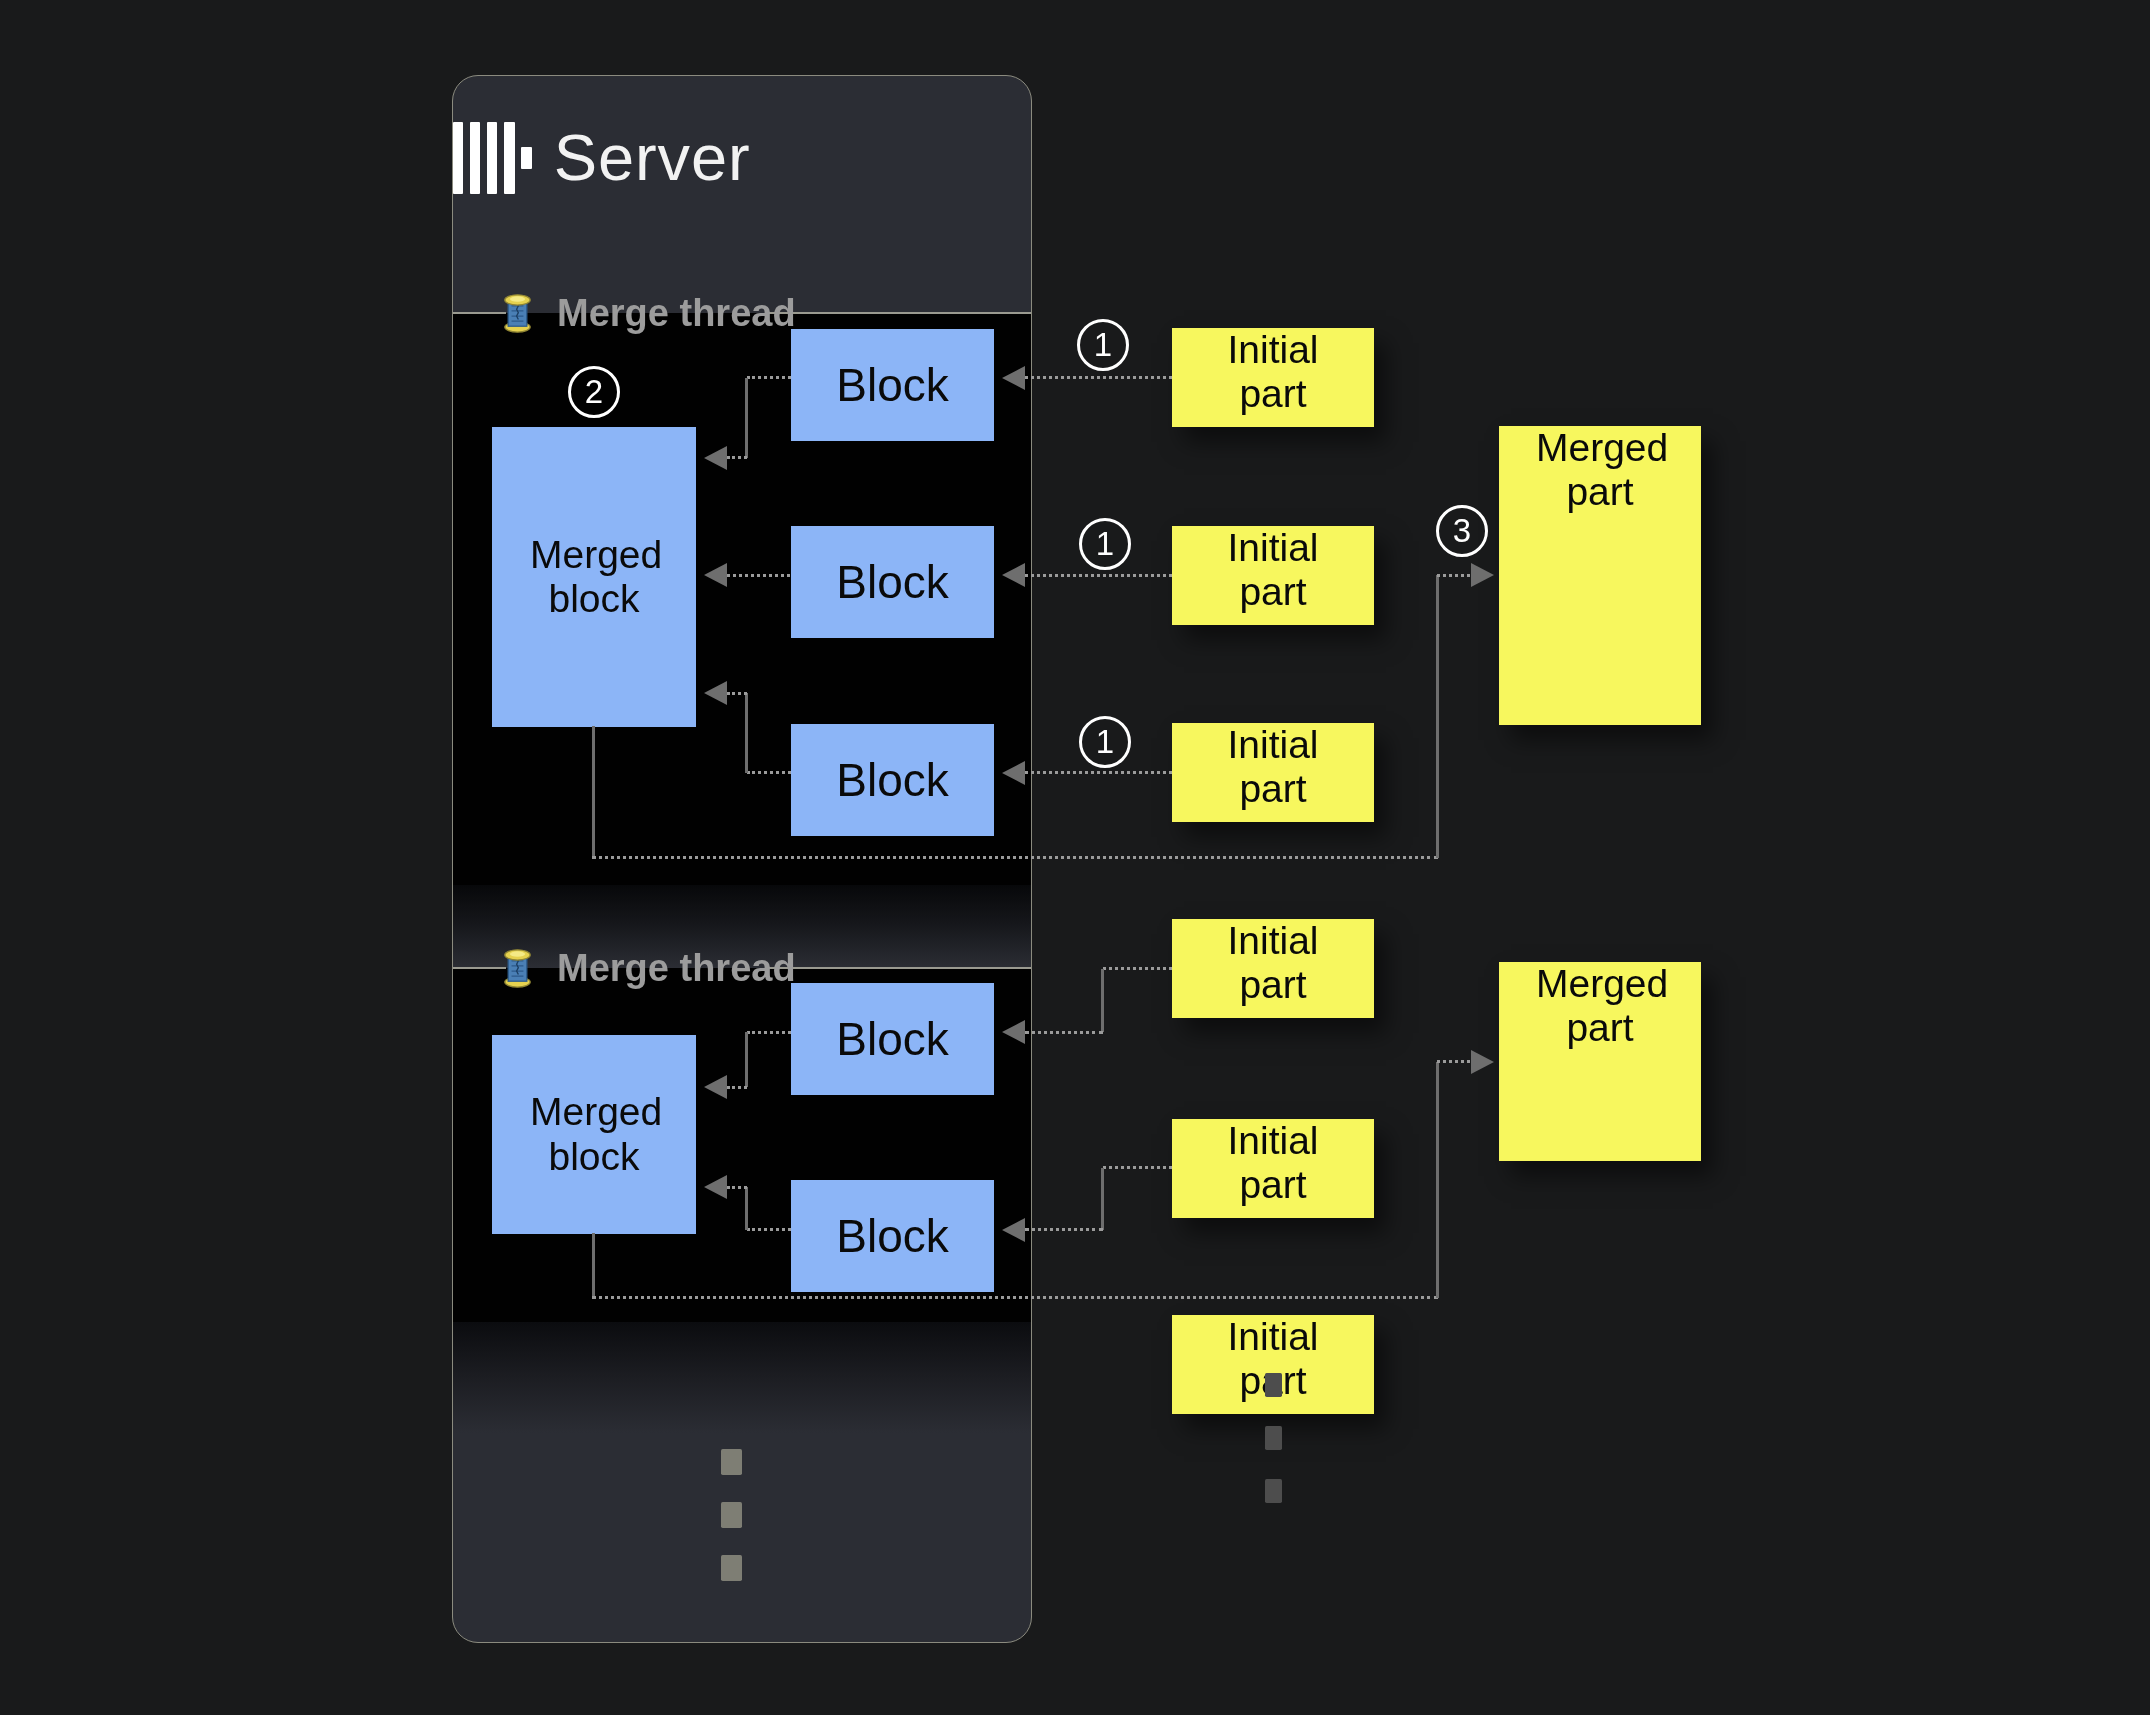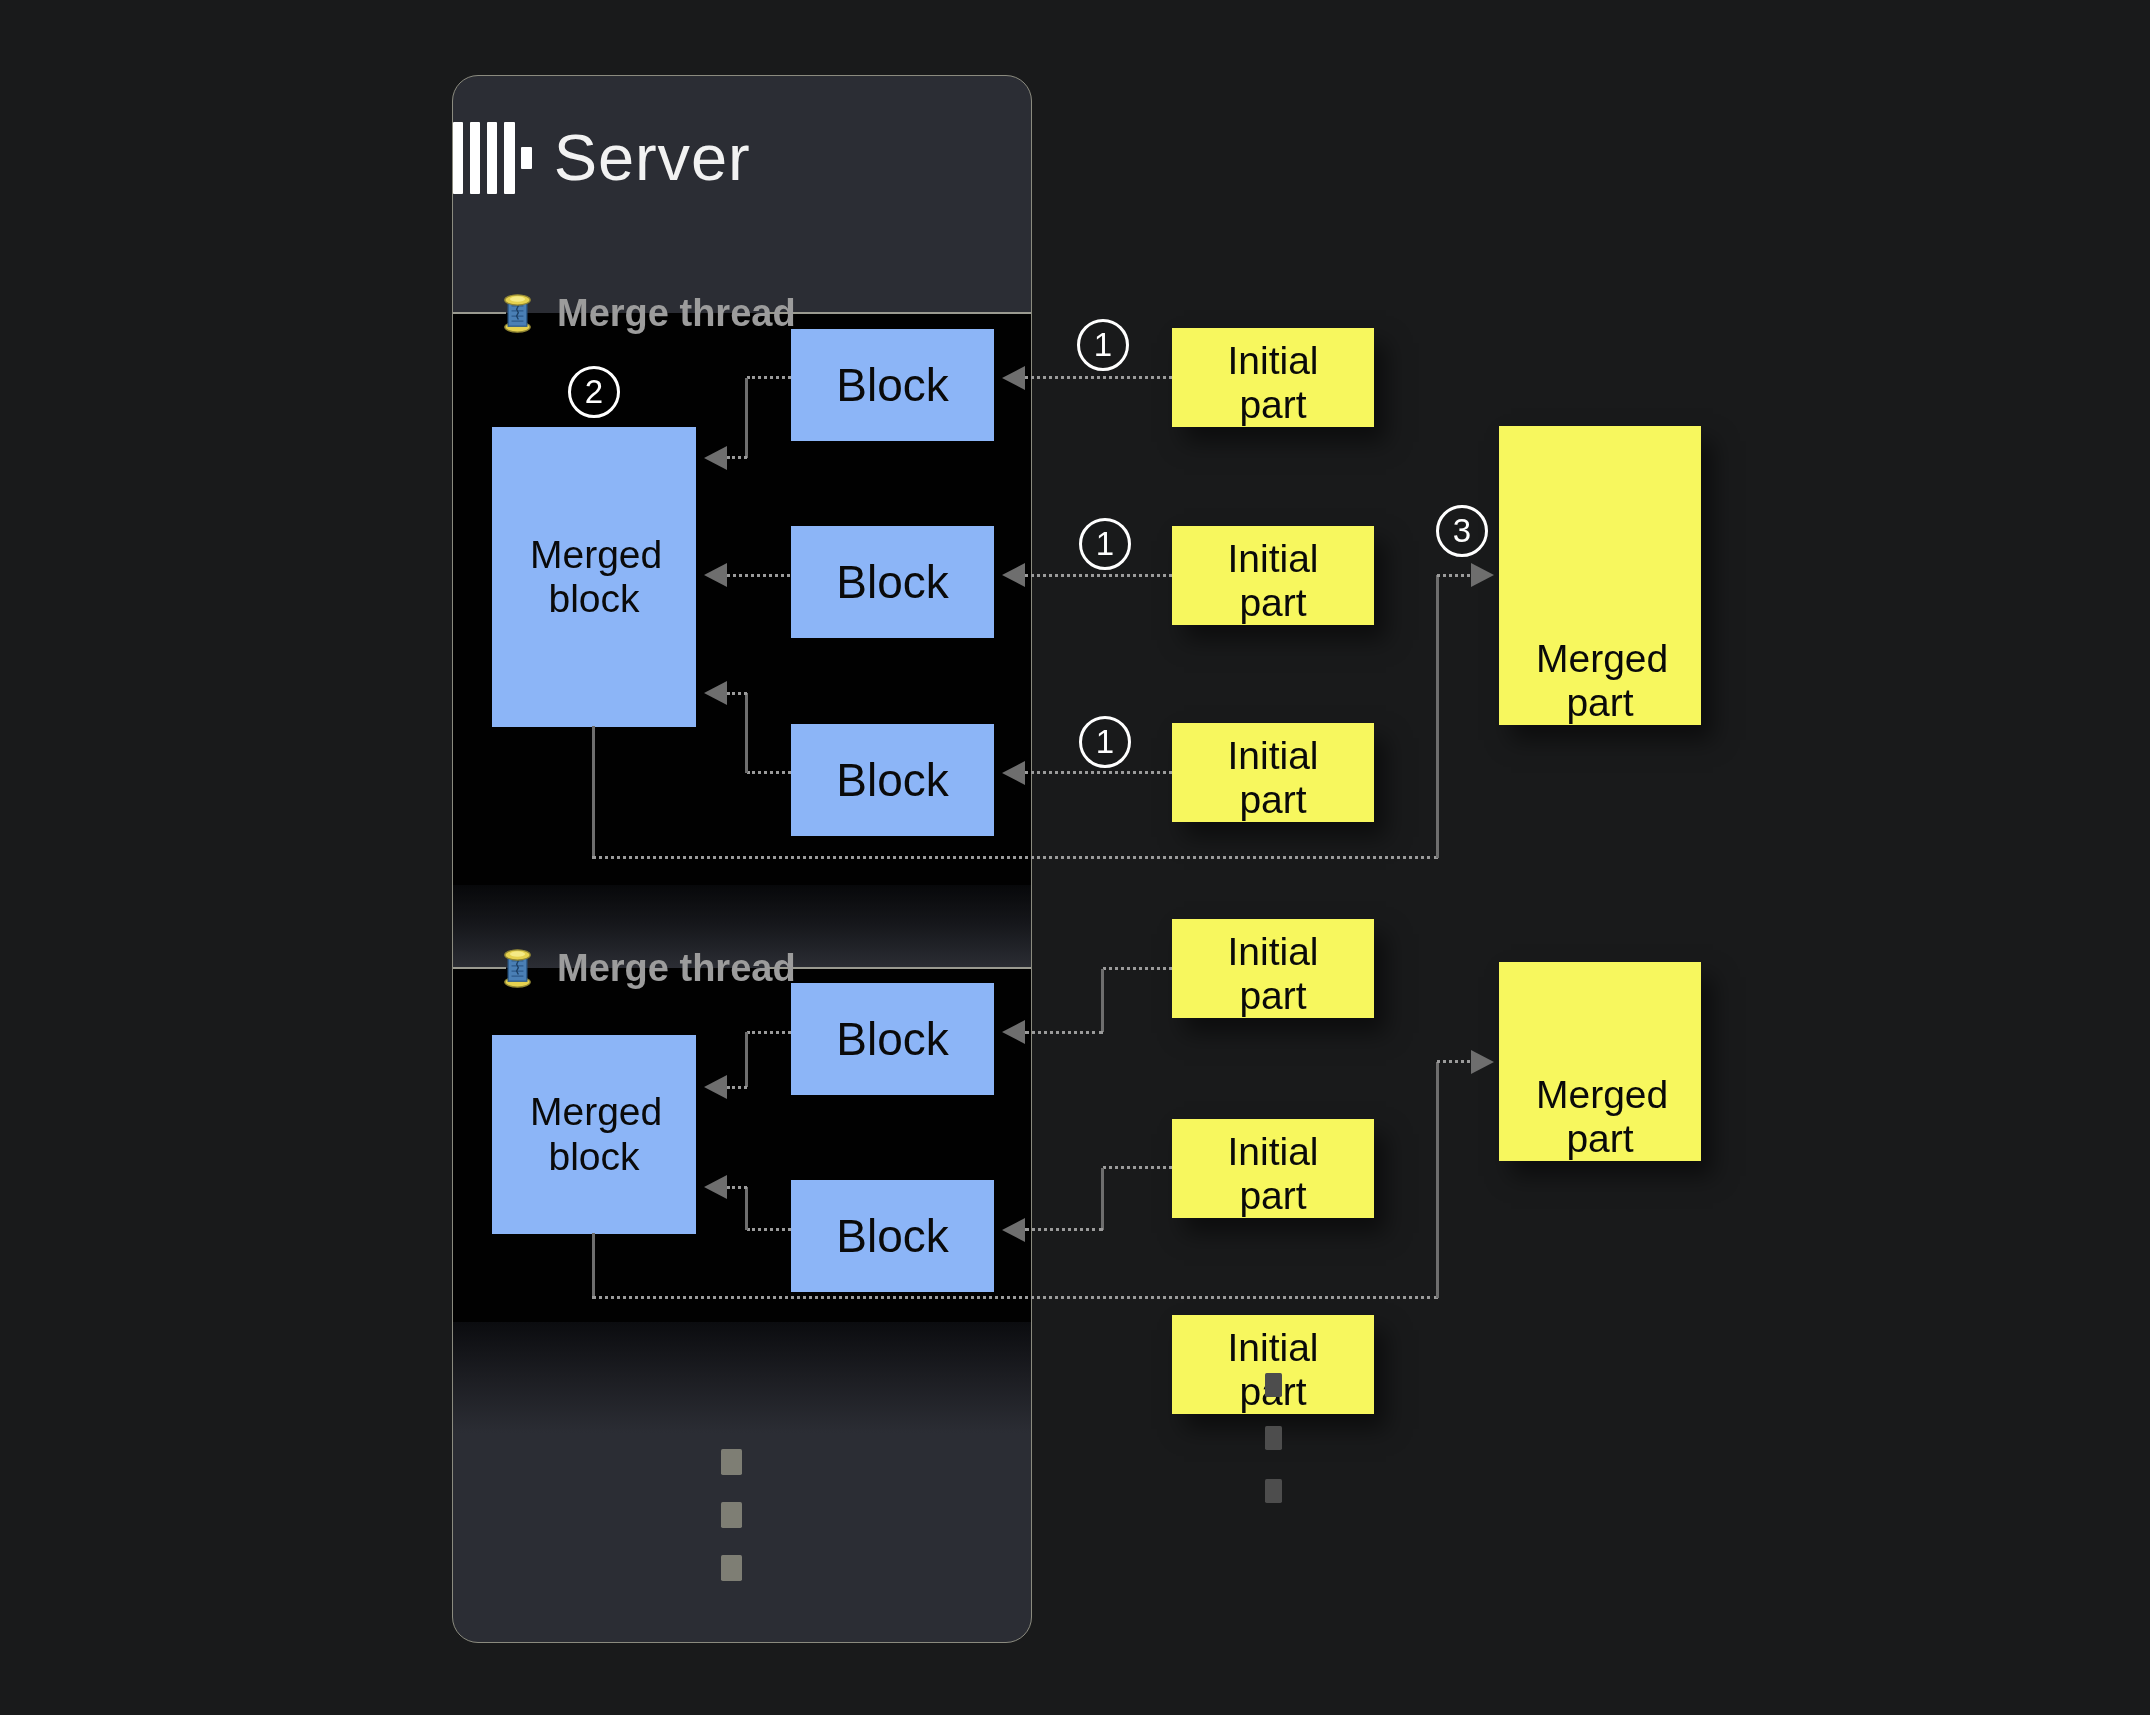--- a/index.html
+++ b/index.html
@@ -23,21 +23,21 @@
             background:linear-gradient(180deg,#0b0c0f 0%,#1c1d22 50%,#2b2d34 100%);}
   
   .legline{height:0;border-top:2.6px solid #9a9a90;}
   .legend{display:flex;align-items:center;gap:25px;height:48px;font-weight:bold;}
   .legend-text{color:#9c9c9c;font-size:38px;white-space:nowrap;}
   
   .bluebox{background:#8cb5f7;color:#0a0a0a;display:flex;align-items:center;justify-content:center;
            text-align:center;}
   .block{width:203px;height:112px;font-size:46px;}
   .mblock{width:204px;font-size:39px;line-height:1.13;}
-  .yellowbox{background:#f7f75e;color:#0a0a0a;display:flex;align-items:flex-end;justify-content:center;
+  .yellowbox{background:#f7f75e;color:#0a0a0a;display:flex;align-items:flex-start;justify-content:center;
              text-align:center;font-size:39px;line-height:1.13;
              box-shadow:12px 15.4px 22px rgba(0,0,0,0.5);}
   .ipart{width:202px;height:99px;}
   .innerwrap{width:128px;}
   
   .badge{width:46px;height:46px;border:3.4px solid #ffffff;border-radius:50%;
          color:#ffffff;font-size:33px;display:flex;align-items:center;justify-content:center;
          background:transparent;}
   
   .hdot{height:0;border-top:3.4px dotted #9b9b9b;}

